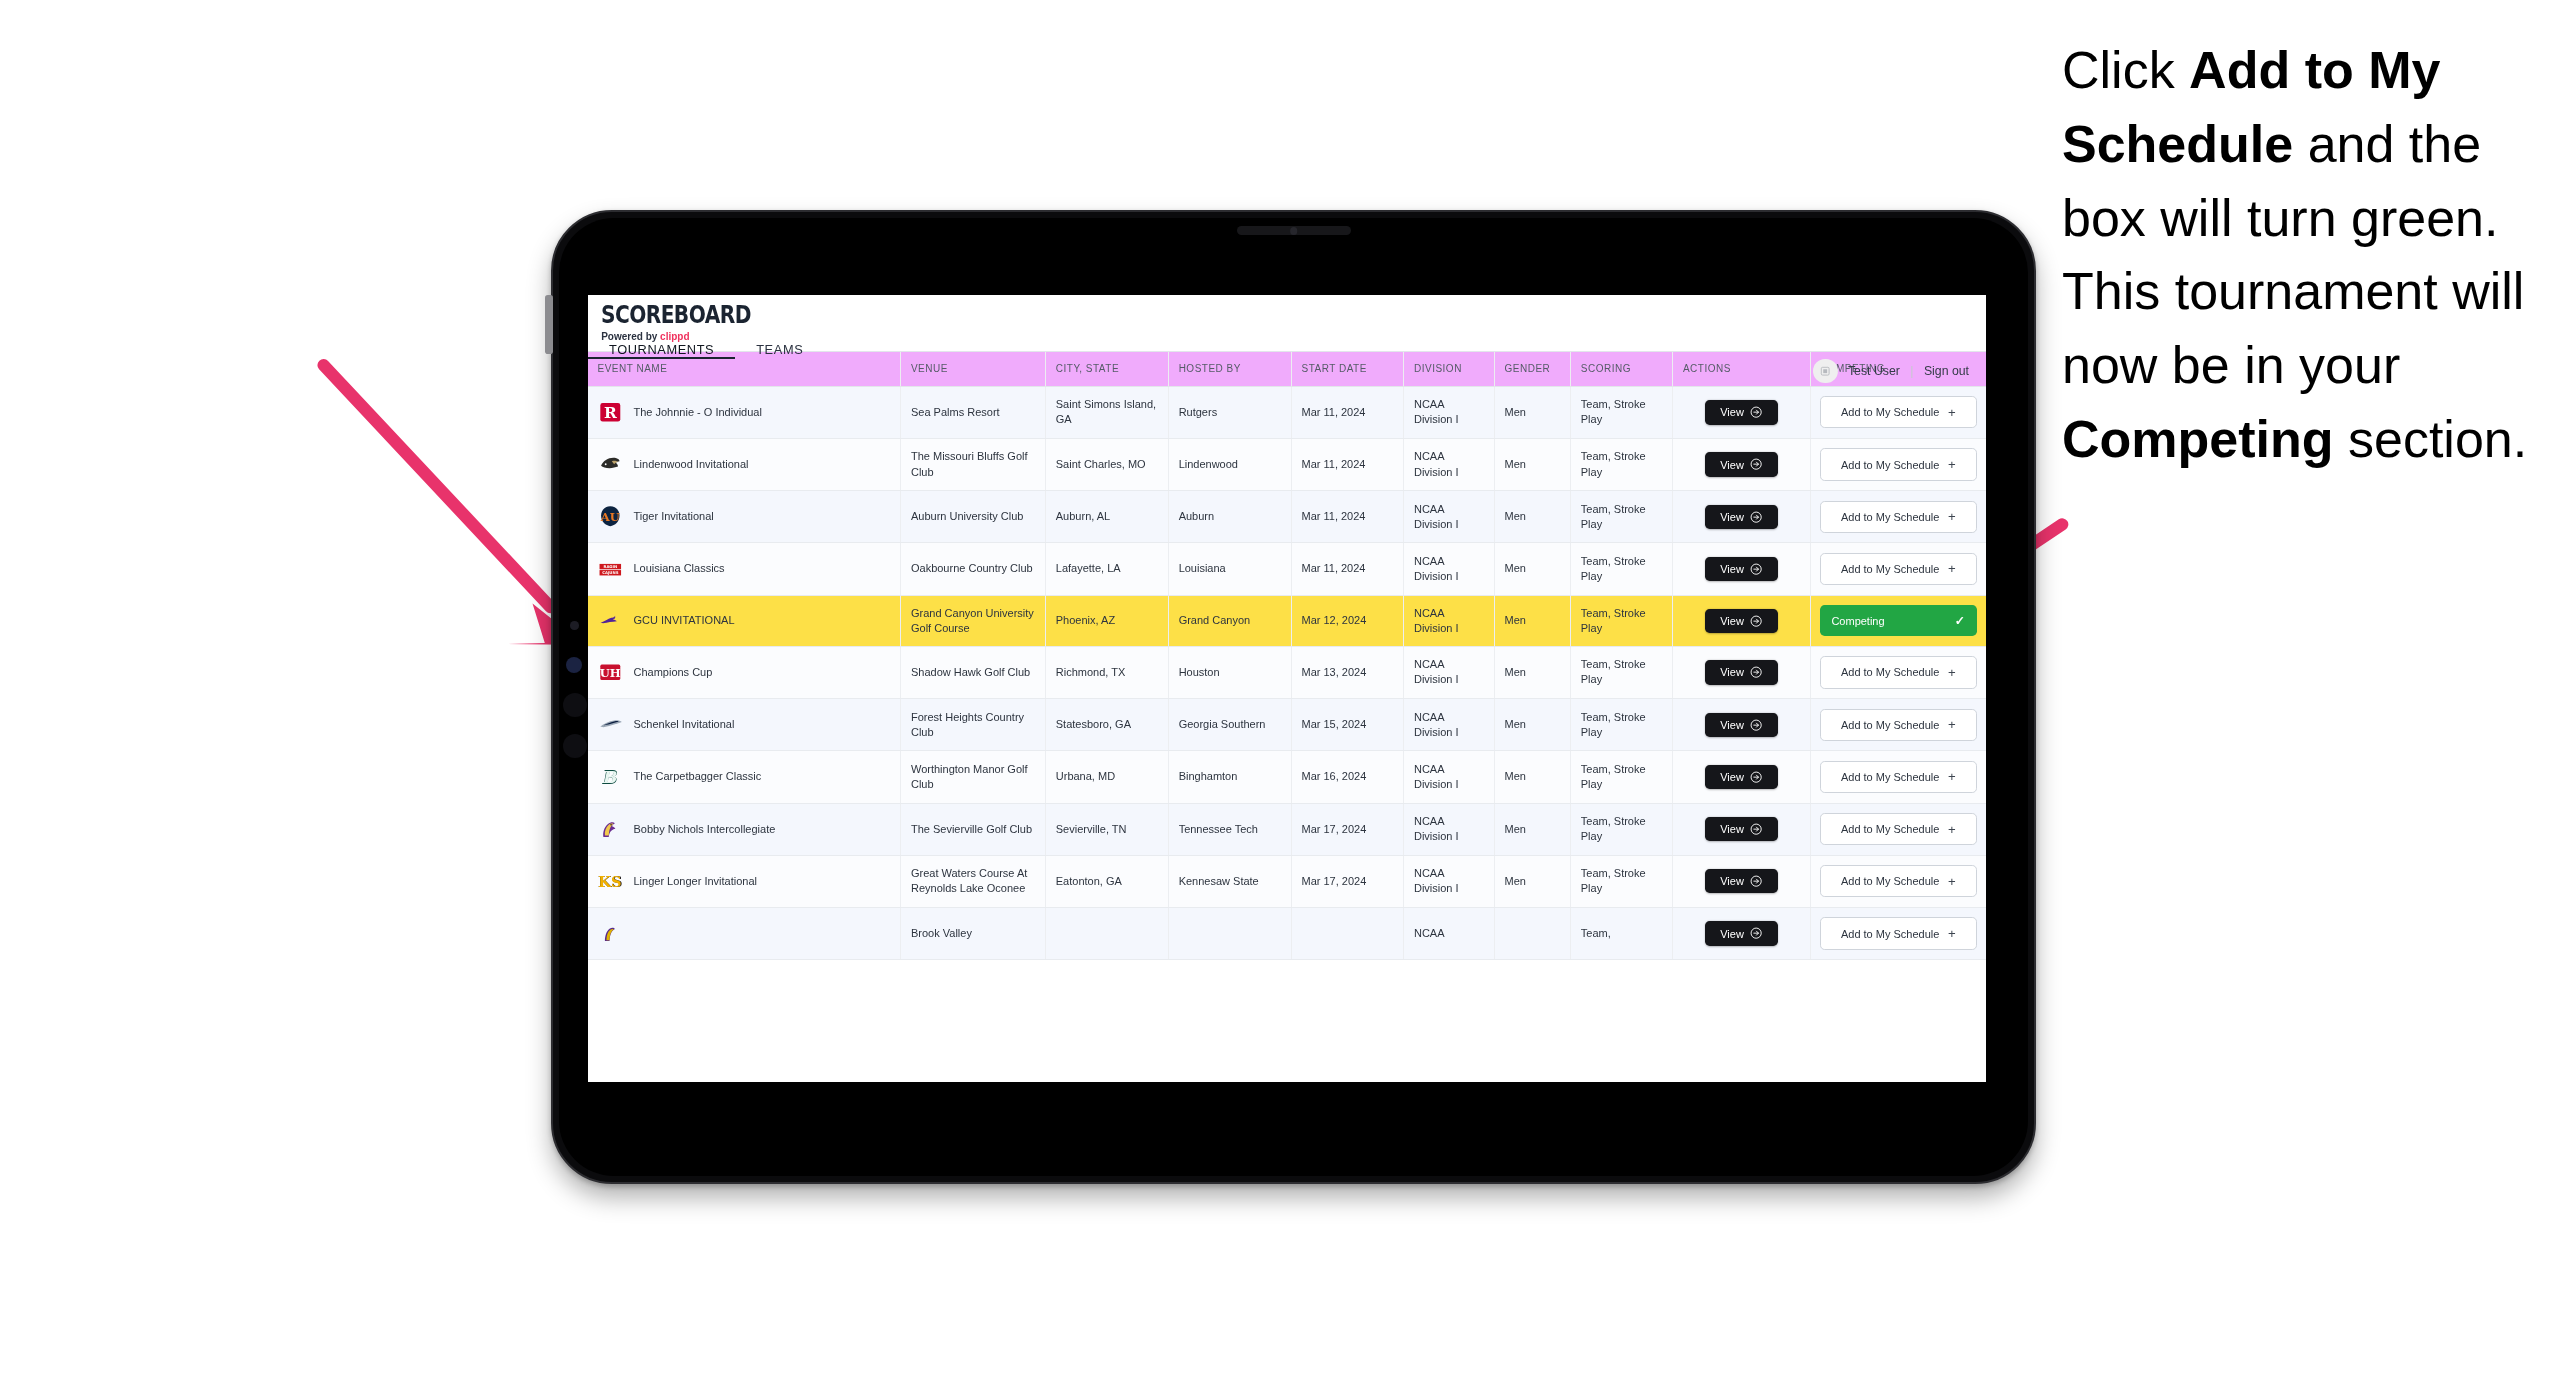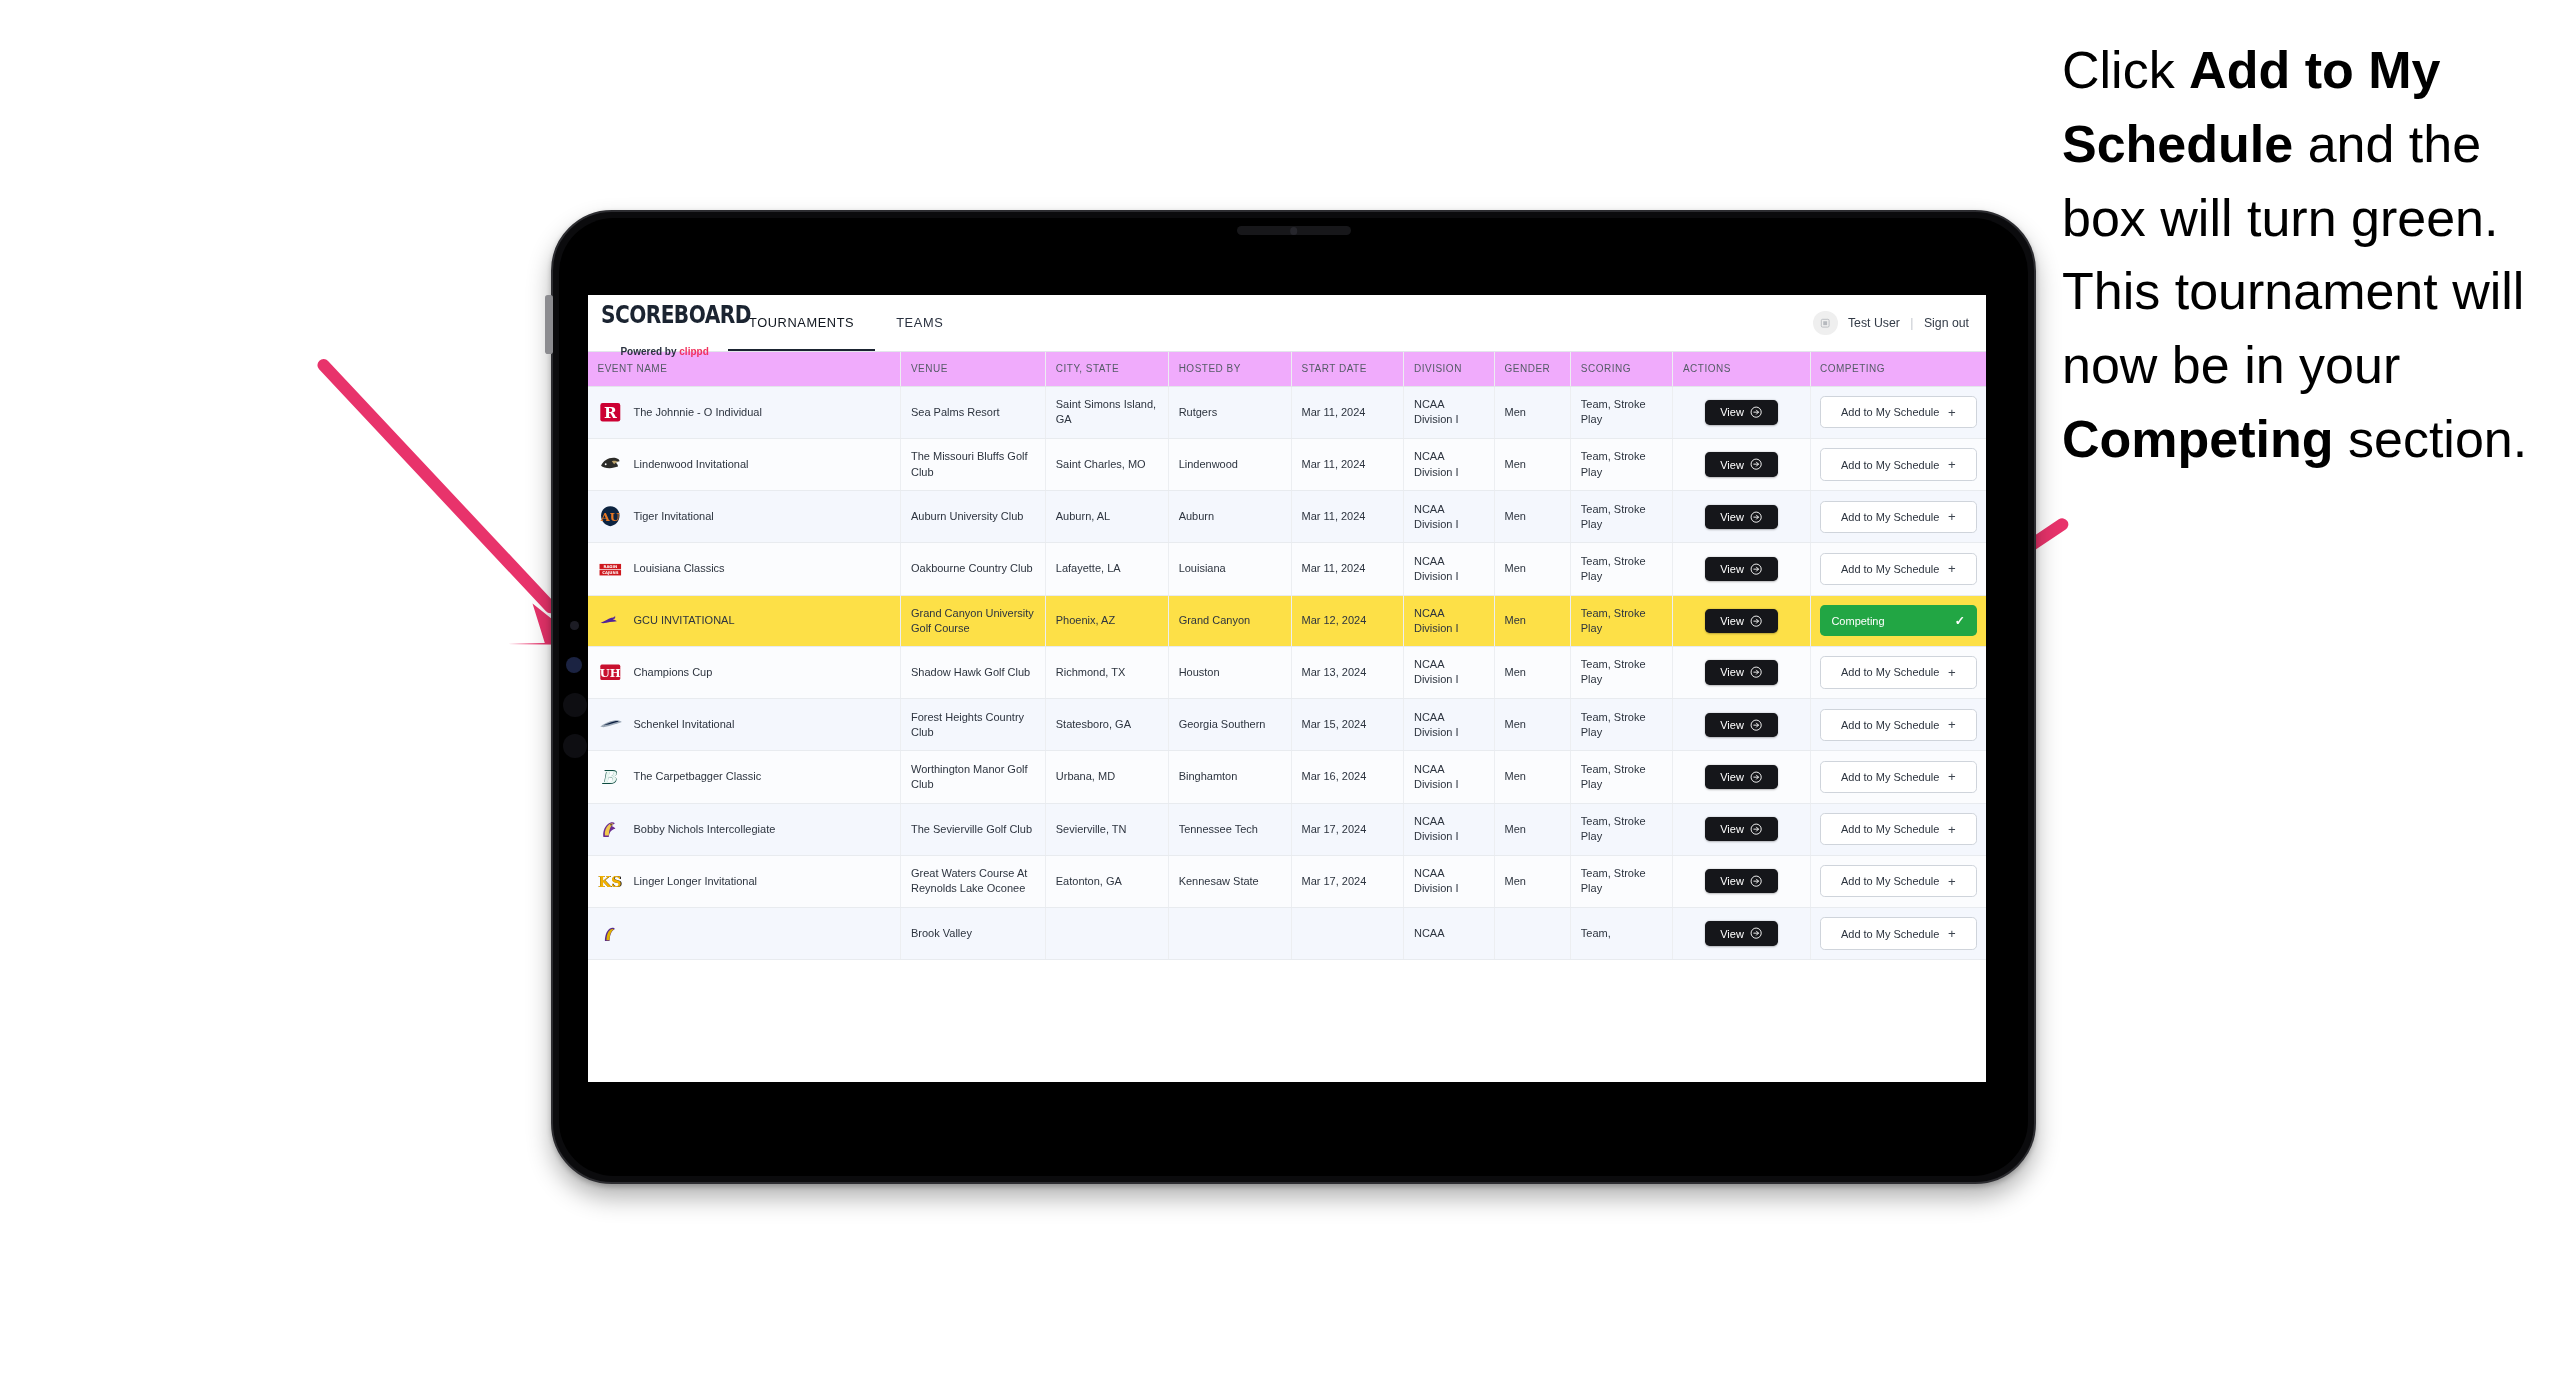--- a/index.html
+++ b/index.html
@@ -76,32 +76,32 @@
     background: #ffffff;
     overflow: hidden;
   }
 
   
   .app-header {
     height: 57px; background:#fff;
     display:flex; align-items:stretch;
     border-bottom:0.9px solid #e3e6eb;
     position:relative;
+    flex-direction:column;
   }
   .brand { padding: 7.6px 0 0 13.2px; width: 140px; flex: none; }
   .brand-title {
     font-family:"DejaVu Sans", sans-serif;
     font-weight:700; font-size:21px; letter-spacing:-0.6px;
     color:#1b2431; line-height:1;
     transform: scaleY(1.18) scaleX(0.96); transform-origin: left top;
   }
   .brand-sub {
-    margin-top:22px; font-size:10px; color:#2b3240; font-weight:600;
+    margin-top:7px; font-size:10px; color:#2b3240; font-weight:600;
     white-space:nowrap;
-    text-align:center;
   }
   .brand-sub .clippd { color:#f0325e; font-weight:800; }
 
   .nav { display:flex; align-items:stretch; }
   .nav-item {
     display:flex; align-items:center; padding:0 21px;
     font-size:12.8px; letter-spacing:0.6px; color:#2b3240;
     border-bottom:2.8px solid transparent; cursor:pointer;
   }
   .nav-item.active { border-bottom-color:#1b2431; color:#10161f; }

